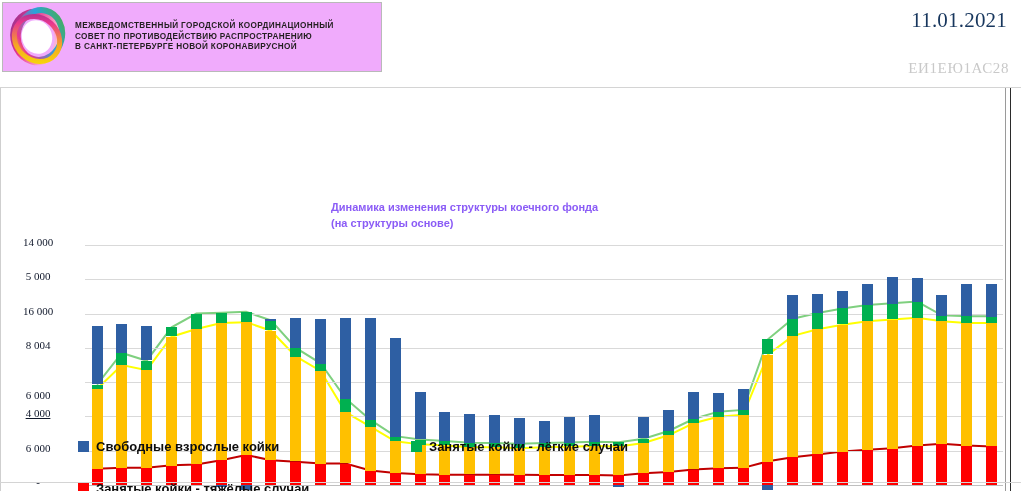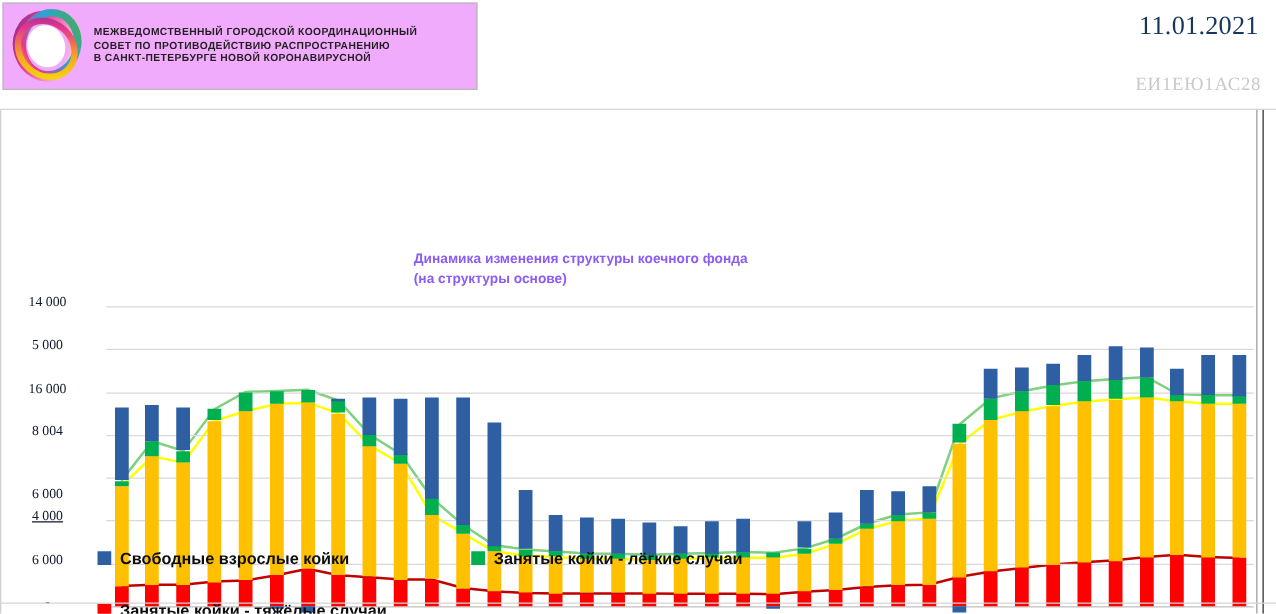--- a/index.html
+++ b/index.html
@@ -341,21 +341,21 @@
       </div>
   </div>
   <div class="frame-right-1"></div>
   <div class="frame-right-2"></div>
 
   <div class="legend" id="legend">
       <div class="legend-item" style="left: 78px; top: 2px;">
         <span class="legend-swatch" style="background: rgb(46, 95, 163);"></span>
         <span class="legend-label">Свободные взрослые койки</span>
       </div>
-      <div class="legend-item" style="left: 377px; top: 2px;">
+      <div class="legend-item" style="left: 411px; top: 2px;">
         <span class="legend-swatch" style="background: rgb(0, 176, 80);"></span>
         <span class="legend-label">Занятые койки - лёгкие случаи</span>
       </div>
       <div class="legend-item" style="left: 78px; top: 26px; margin-top: 18px;">
         <span class="legend-swatch" style="background: rgb(255, 0, 0);"></span>
         <span class="legend-label">Занятые койки - тяжёлые случаи</span>
       </div>
     </div>
   <div class="legend-rule"></div>
 

